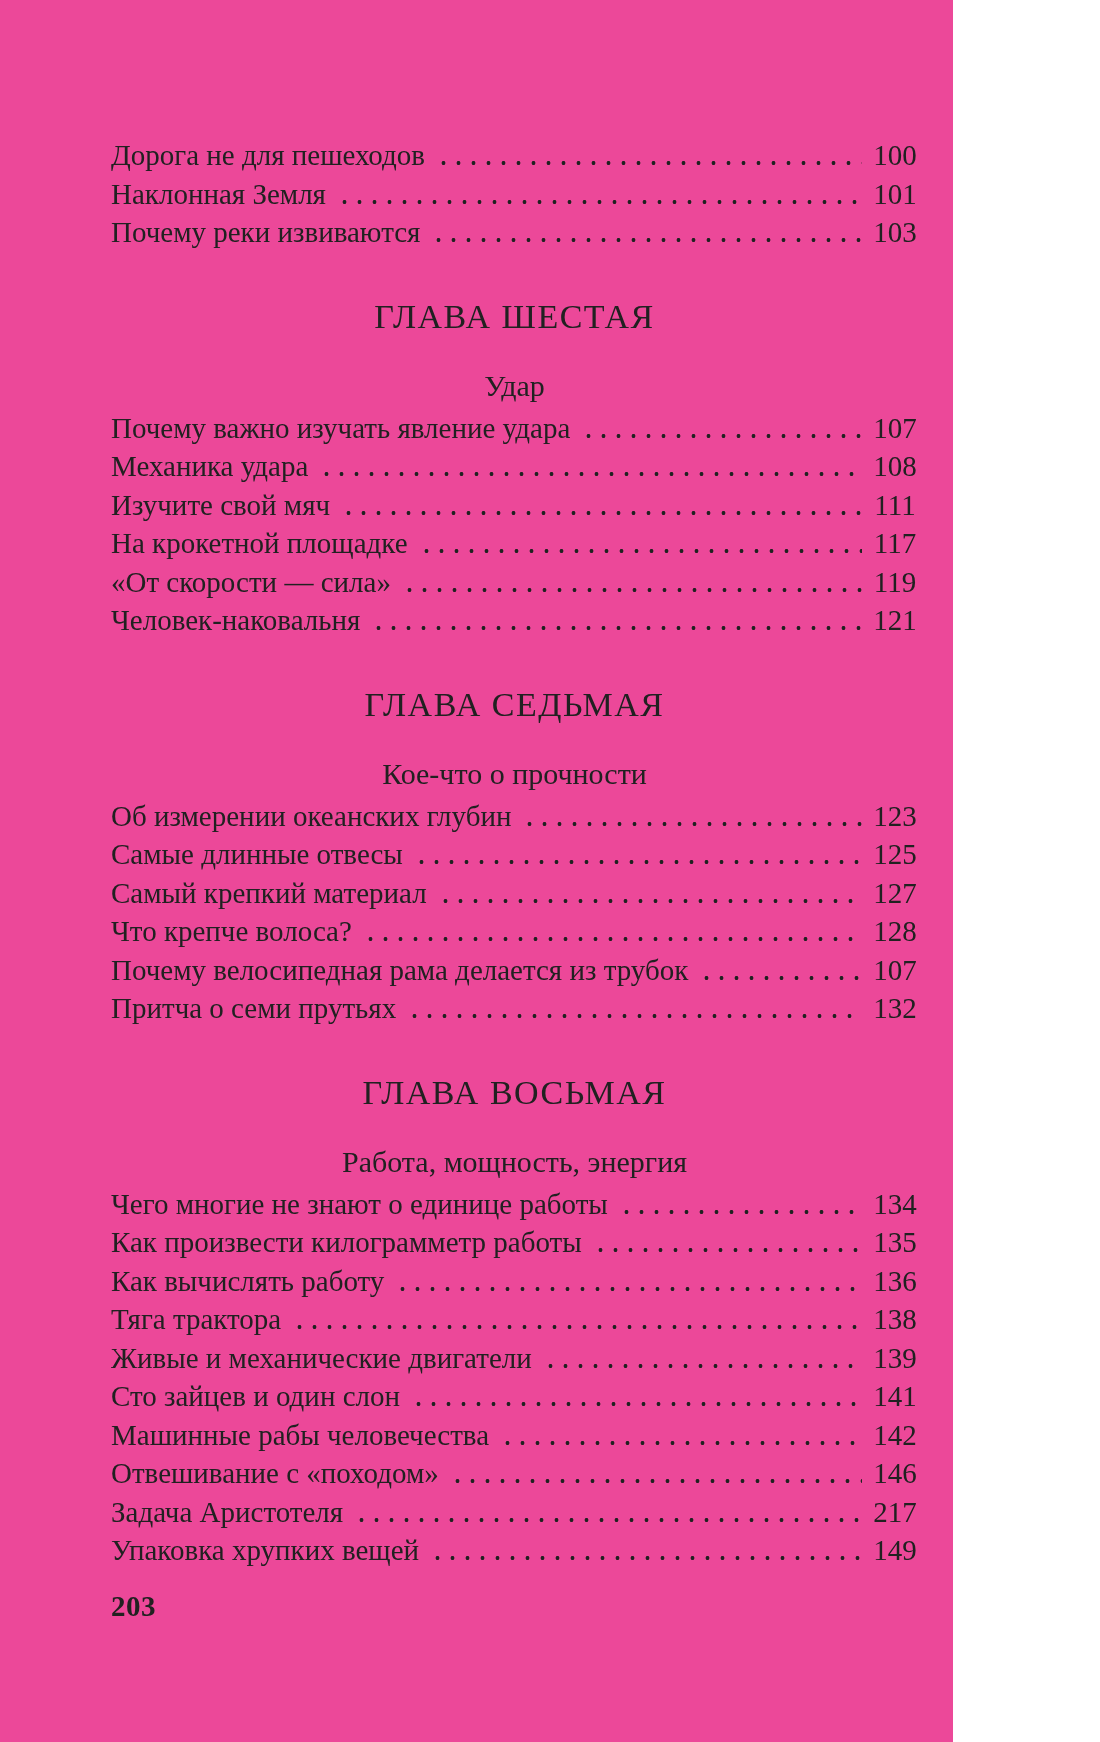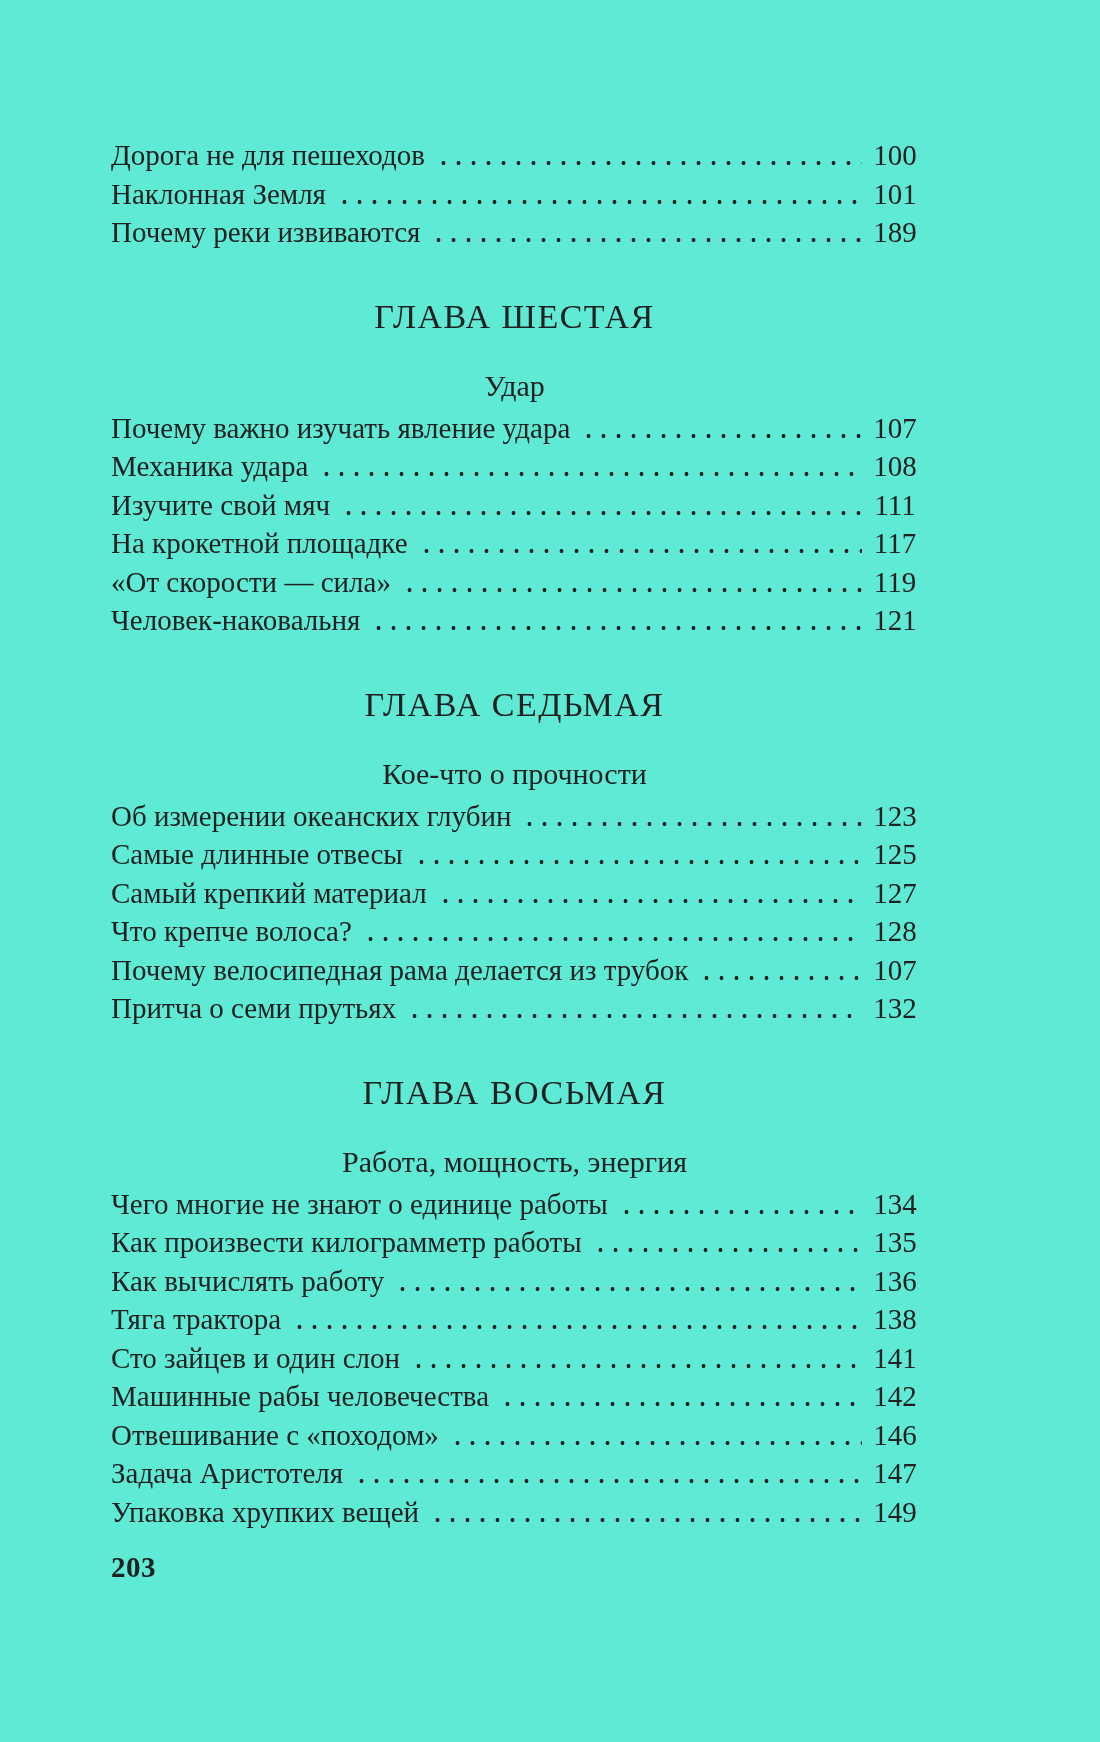--- a/index.html
+++ b/index.html
@@ -1,21 +1,21 @@
 <!DOCTYPE html>
 <html><head>
 <meta charset="utf-8">
 <style>
   html, body { margin: 0; padding: 0; background: #ffffff; }
 
   .page {
     position: relative;
-    width: 1100px;
+    width: 953px;
     height: 1742px;
-    background: #5eead4;
+    background: #ec4899;
     color: #212121;
     font-family: "Liberation Serif", "DejaVu Serif", serif;
     overflow: hidden;
   }
 
   .toc {
     position: absolute;
     left: 111px;
     top: 136px;
     width: 807px;
@@ -82,21 +82,21 @@
           <span class="num">100</span>
         </div>
         <div class="entry">
           <span class="title">Наклонная Земля</span>
           <span class="leader"></span>
           <span class="num">101</span>
         </div>
         <div class="entry">
           <span class="title">Почему реки извиваются</span>
           <span class="leader"></span>
-          <span class="num">189</span>
+          <span class="num">103</span>
         </div>
       </div>
     </section>
 
     <section>
       <div class="chapter">
         <div class="heading">ГЛАВА ШЕСТАЯ</div>
         <div class="subtitle">Удар</div>
       </div>
       <div class="entries">
@@ -192,38 +192,43 @@
           <span class="title">Как вычислять работу</span>
           <span class="leader"></span>
           <span class="num">136</span>
         </div>
         <div class="entry">
           <span class="title">Тяга трактора</span>
           <span class="leader"></span>
           <span class="num">138</span>
         </div>
         <div class="entry">
+          <span class="title">Живые и механические двигатели</span>
+          <span class="leader"></span>
+          <span class="num">139</span>
+        </div>
+        <div class="entry">
           <span class="title">Сто зайцев и один слон</span>
           <span class="leader"></span>
           <span class="num">141</span>
         </div>
         <div class="entry">
           <span class="title">Машинные рабы человечества</span>
           <span class="leader"></span>
           <span class="num">142</span>
         </div>
         <div class="entry">
           <span class="title">Отвешивание с «походом»</span>
           <span class="leader"></span>
           <span class="num">146</span>
         </div>
         <div class="entry">
           <span class="title">Задача Аристотеля</span>
           <span class="leader"></span>
-          <span class="num">147</span>
+          <span class="num">217</span>
         </div>
         <div class="entry">
           <span class="title">Упаковка хрупких вещей</span>
           <span class="leader"></span>
           <span class="num">149</span>
         </div>
       </div>
     </section>
 
     <div class="folio">203</div>

